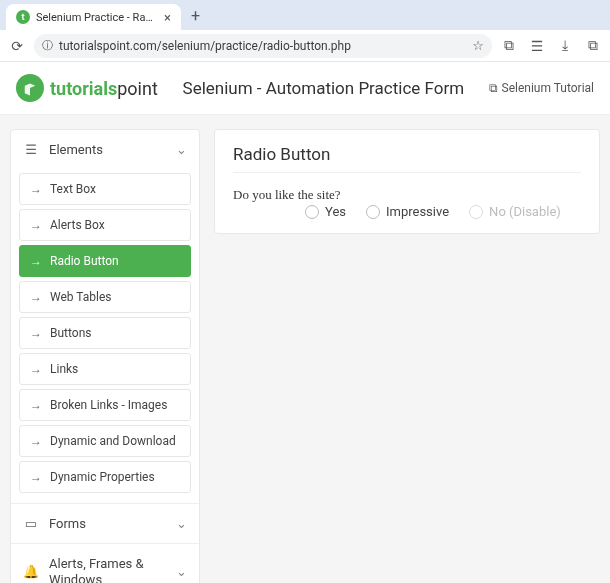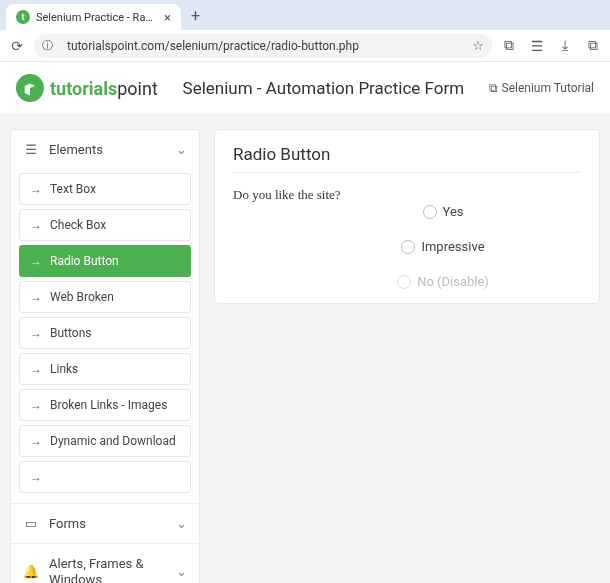--- a/index.html
+++ b/index.html
@@ -10,21 +10,21 @@
     .tab { background: #fff; border-radius: 8px 8px 0 0; height: 26px; margin-top: 4px; display: flex; align-items: center; padding: 0 10px; gap: 6px; font-size: 11px; max-width: 175px; }
     .favicon { width: 14px; height: 14px; border-radius: 50%; background: #4caf50; display:flex; align-items:center; justify-content:center; color:#fff; font-size:9px; font-weight:bold;}
     .tab-title { white-space: nowrap; overflow: hidden; text-overflow: ellipsis; flex: 1; color:#333;}
     .tab-close { font-size: 13px; color:#555; }
     .new-tab { margin-left: 10px; color:#555; font-size:16px; }
 
     .addr-row { background: #fff; height: 32px; display: flex; align-items: center; padding: 0 8px; gap: 8px; border-bottom: 1px solid #e6e6e6;}
     .addr-icon { color:#555; font-size:14px; display:flex; align-items:center; justify-content:center; width:18px; height:18px;}
     .url-box { flex: 1; display:flex; align-items:center; background:#f1f3f4; border-radius:14px; height:24px; padding:0 8px; font-size:12px; color:#3c3c3c; gap:6px;}
     .url-box .lock { color:#555; font-size:11px;}
-    .url { flex:1;margin-left:8px; }
+    .url { flex:1; }
     .star { color:#555; font-size:13px; }
     .tool-icons { display:flex; gap:10px; color:#555;}
     .tool-icons span { font-size:14px; display:flex; align-items:center; justify-content:center; width:18px;}
 
     
     .site-header { background:#fff; display:flex; align-items:center; padding:12px 16px; justify-content:space-between; border-bottom:1px solid #eee;text-align:right;}
     .logo-wrap { display:flex; align-items:center; gap:6px; }
     .logo-circ { width:28px; height:28px; background:#4caf50; border-radius:50%; position:relative; display:flex; align-items:center; justify-content:center;}
     .logo-circ svg { width:18px; height:18px; }
     .logo-text { font-size:18px; font-weight:400; color:#333; }
@@ -41,21 +41,21 @@
     .sb-icon { width:16px; display:flex; align-items:center; justify-content:center; color:#666;}
     .sb-items { padding:4px 8px 10px 8px; display:flex; flex-direction:column; gap:4px;}
     .sb-item { display:flex; align-items:center; gap:8px; padding:8px 10px; border:1px solid #e6e6e6; border-radius:3px; font-size:12px; color:#444; background:#fff; cursor:pointer;}
     .sb-item.active { background:#4caf50; color:#fff; border-color:#4caf50;}
     .sb-item .arrow { font-size:12px; color:inherit; opacity:.85;}
 
     
     .content { flex:1; background:#fff; border:1px solid #e8e8e8; border-radius:4px; padding:14px 18px;}
     .content h2 { font-size:17px; font-weight:400; color:#333; padding-bottom:8px; border-bottom:1px solid #eee; margin-bottom:14px;}
     .question { font-size:13px; color:#333; margin-bottom:1px; font-family: Georgia, serif;}
-    .radio-row { display:flex; gap:20px; padding-left:72px; align-items:center;flex-direction:column;}
+    .radio-row { display:flex; gap:20px; padding-left:72px; align-items:center;}
     .radio-opt { display:flex; align-items:center; gap:6px; font-size:13px; color:#444;}
     .radio-opt.disabled { color:#bdbdbd;}
     .radio-circle { width:14px; height:14px; border:1.5px solid #bbb; border-radius:50%; display:inline-block;}
     .radio-opt.disabled .radio-circle { border-color:#ddd;}
   </style>
 </head>
 <body>
 
 <div class="browser-top">
   <div class="tab">
@@ -108,48 +108,49 @@
         <span>Elements</span>
         <span class="chev">⌄</span>
       </div>
       <div class="sb-items">
         <div class="sb-item">
             <span class="arrow">→</span>
             <span>Text Box</span>
           </div>
         <div class="sb-item">
             <span class="arrow">→</span>
-            <span>Check Box</span>
+            <span>Alerts Box</span>
           </div>
         <div class="sb-item active">
             <span class="arrow">→</span>
             <span>Radio Button</span>
           </div>
         <div class="sb-item">
             <span class="arrow">→</span>
-            <span>Web Broken</span>
+            <span>Web Tables</span>
           </div>
         <div class="sb-item">
             <span class="arrow">→</span>
             <span>Buttons</span>
           </div>
         <div class="sb-item">
             <span class="arrow">→</span>
             <span>Links</span>
           </div>
         <div class="sb-item">
             <span class="arrow">→</span>
             <span>Broken Links - Images</span>
           </div>
         <div class="sb-item">
             <span class="arrow">→</span>
             <span>Dynamic and Download</span>
           </div>
         <div class="sb-item">
             <span class="arrow">→</span>
+            <span>Dynamic Properties</span>
           </div>
       </div>
     </div>
     <div class="sb-group">
       <div class="sb-header">
         <span class="sb-icon">▭</span>
         <span>Forms</span>
         <span class="chev">⌄</span>
       </div>
     </div>

